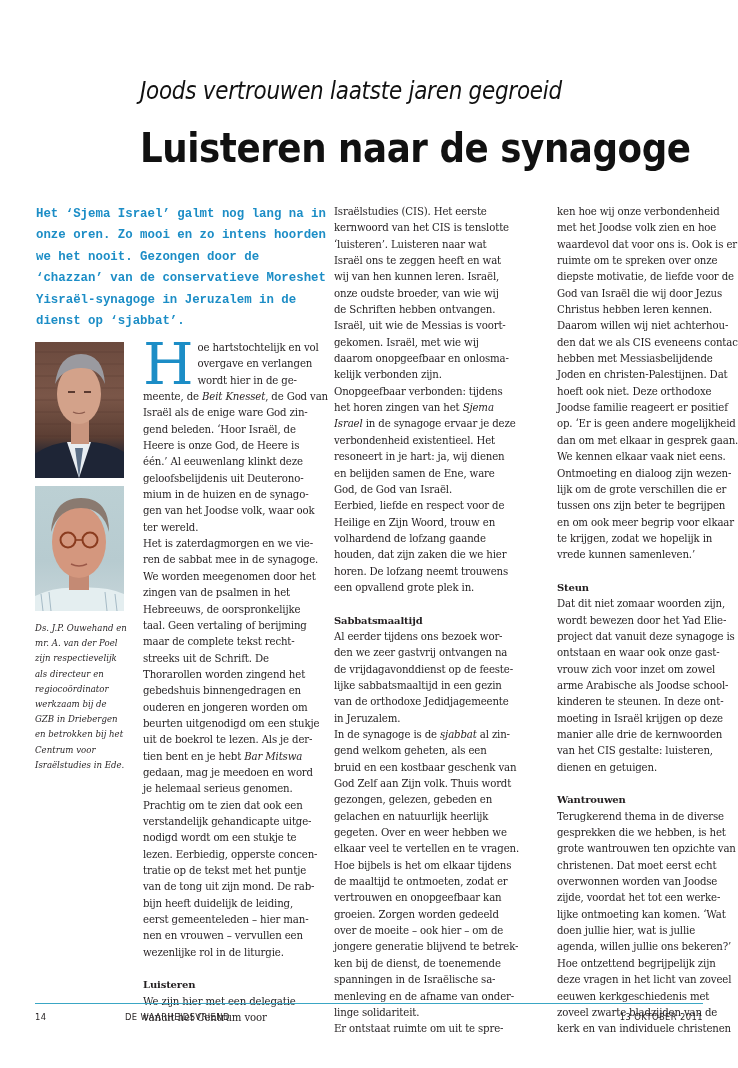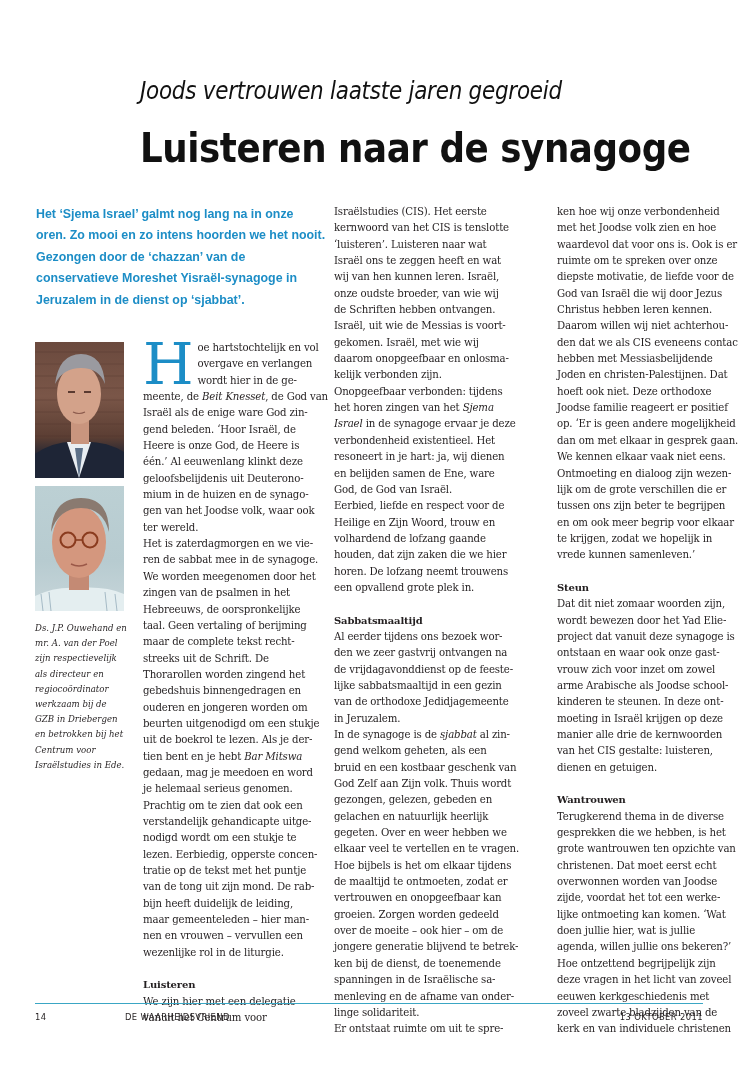--- a/index.html
+++ b/index.html
@@ -14,21 +14,21 @@
       transform-origin: left top; transform: scaleX(0.86);
     }
     .title {
       position: absolute; left: 140px; top: 124px; width: 620px;
       font-family: "DejaVu Sans", sans-serif; font-weight: bold;
       font-size: 41px; letter-spacing: -0.5px; color: #111; white-space: nowrap;
       transform-origin: left top; transform: scaleX(0.87);
     }
     .lead {
       position: absolute; left: 36px; top: 204px; width: 290px;
-      font-family: Liberation Sans, sans-serif; font-weight: bold;
+      font-family: Liberation Mono, monospace; font-weight: bold;
       font-size: 12.4px; line-height: 21.4px; color: #1c8dc6;
     }
     .photo { position: absolute; left: 35px; width: 89px; overflow: hidden; }
     .photo1 { top: 342px; height: 136px; background: linear-gradient(180deg,#6b4a3e 0%, #7a5648 40%, #5b3e33 70%, #1f2433 85%, #2b3142 100%); }
     .photo2 { top: 486px; height: 125px; background: linear-gradient(180deg,#bcd0d4 0%, #b7cbd0 60%, #c8d6da 100%); }
     .photo svg { width: 100%; height: 100%; display: block; }
     .caption {
       position: absolute; left: 35px; top: 621px; width: 92px;
       font-family: "DejaVu Serif", serif; font-style: italic;
       font-size: 8.6px; line-height: 15.2px; color: #231f20;
@@ -142,21 +142,21 @@
       <span class="line">tien bent en je hebt <em>Bar Mitswa</em></span>
       <span class="line">gedaan, mag je meedoen en word</span>
       <span class="line">je helemaal serieus genomen.</span>
       <span class="line">Prachtig om te zien dat ook een</span>
       <span class="line">verstandelijk gehandicapte uitge-</span>
       <span class="line">nodigd wordt om een stukje te</span>
       <span class="line">lezen. Eerbiedig, opperste concen-</span>
       <span class="line">tratie op de tekst met het puntje</span>
       <span class="line">van de tong uit zijn mond. De rab-</span>
       <span class="line">bijn heeft duidelijk de leiding,</span>
-      <span class="line">maar gemeenteleden – hier man-</span>
+      <span class="line">eerst gemeenteleden – hier man-</span>
       <span class="line">nen en vrouwen – vervullen een</span>
       <span class="line">wezenlijke rol in de liturgie.</span>
       <div class="gap"></div>
       <h3>Luisteren</h3>
       <span class="line">We zijn hier met een delegatie</span>
       <span class="line">vanuit het Centrum voor</span>
     </div>
 </div>
 <div class="col col2">
   <div class="lines">

